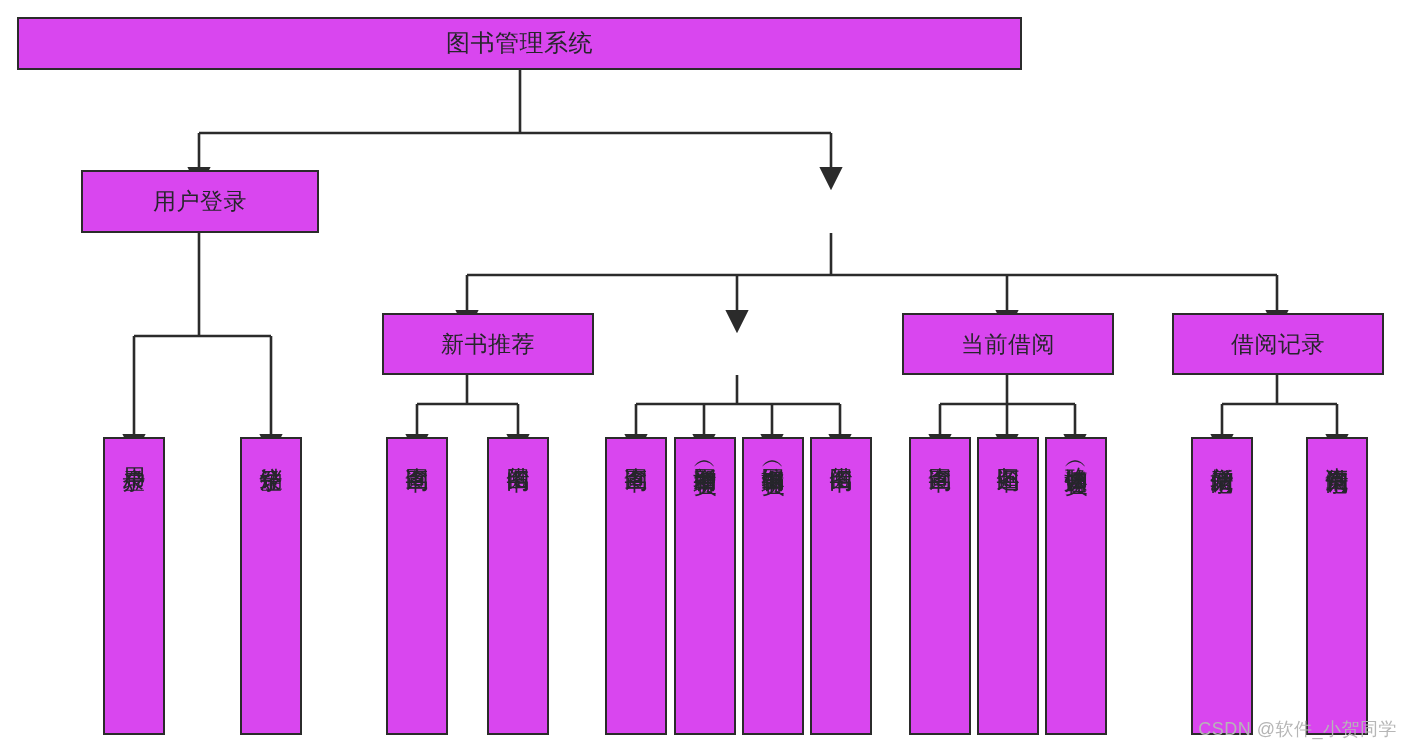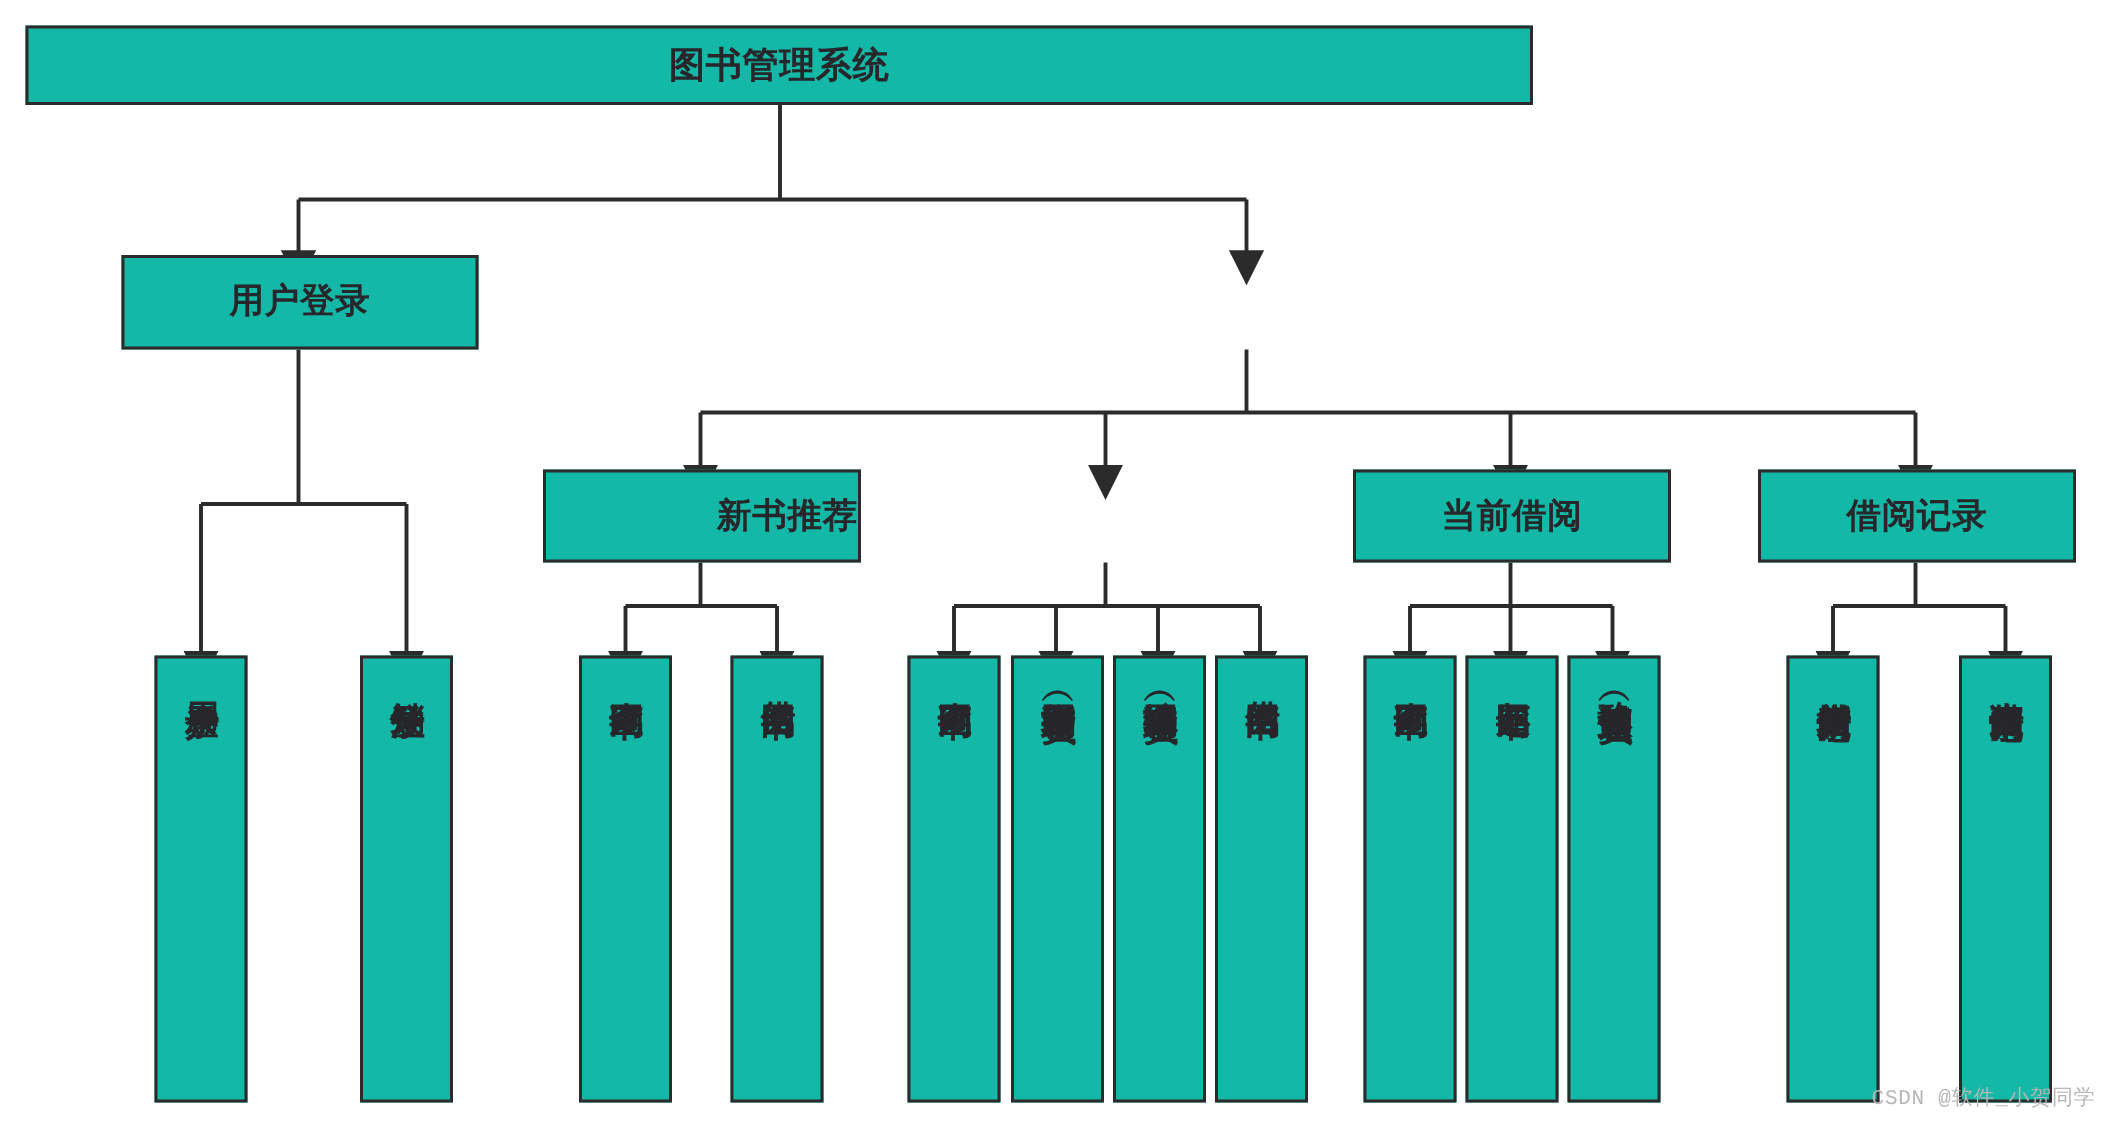--- a/index.html
+++ b/index.html
@@ -22,28 +22,27 @@
     position: absolute;
     left: 0;
     top: 0;
     width: 1405px;
     height: 747px;
     pointer-events: none;
   }
   .node {
     position: absolute;
     box-sizing: border-box;
-    background: #14b8a6;
+    background: #d946ef;
     border: 2.5px solid #2b2b2b;
     display: flex;
     align-items: center;
     justify-content: center;
     color: #26262b;
     z-index: 2;
-    font-weight: bold;
   }
   .node .label {
     display: block;
     text-align: center;
     line-height: 1.26;
     letter-spacing: 0.5px;
     color: #26262b;
   }
   
   .node.horiz .label {
@@ -61,26 +60,26 @@
     text-orientation: upright;
     font-size: 23px;
     line-height: 1.08;
     letter-spacing: 1px;
     max-height: 100%;
   }
   #watermark {
     position: absolute;
     right: 8px;
     bottom: 6px;
-    font-size: 14px;
+    font-size: 18px;
     color: #b6b6b6;
     letter-spacing: 0.5px;
     white-space: nowrap;
     z-index: 5;
-    font-family: Liberation Mono, monospace;
+    font-family: Liberation Sans, sans-serif;
   }
 </style>
 </head>
 <body>
 
 <div id="diagram-root">
 
   <svg id="edges-layer" viewBox="0 0 1405 747" width="1405" height="747" xmlns="http://www.w3.org/2000/svg">
     <defs>
       <marker id="arrowhead" markerWidth="9" markerHeight="9" refX="1.2" refY="4.5" orient="auto" markerUnits="strokeWidth">
@@ -133,21 +132,21 @@
 
   <div class="node horiz root" style="left:17px; top:17px; width:1005px; height:53px;">
     <span class="label">图书管理系统</span>
   </div>
 
   <div class="node horiz" style="left:81px; top:170px; width:238px; height:63px;">
     <span class="label">用户登录</span>
   </div>
 
 
-  <div class="node horiz" style="left:362px; top:313px; width:212px; height:62px;justify-content:flex-end;">
+  <div class="node horiz" style="left:382px; top:313px; width:212px; height:62px;">
     <span class="label">新书推荐</span>
   </div>
 
 
   <div class="node horiz" style="left:902px; top:313px; width:212px; height:62px;">
     <span class="label">当前借阅</span>
   </div>
 
   <div class="node horiz" style="left:1172px; top:313px; width:212px; height:62px;">
     <span class="label">借阅记录</span>

